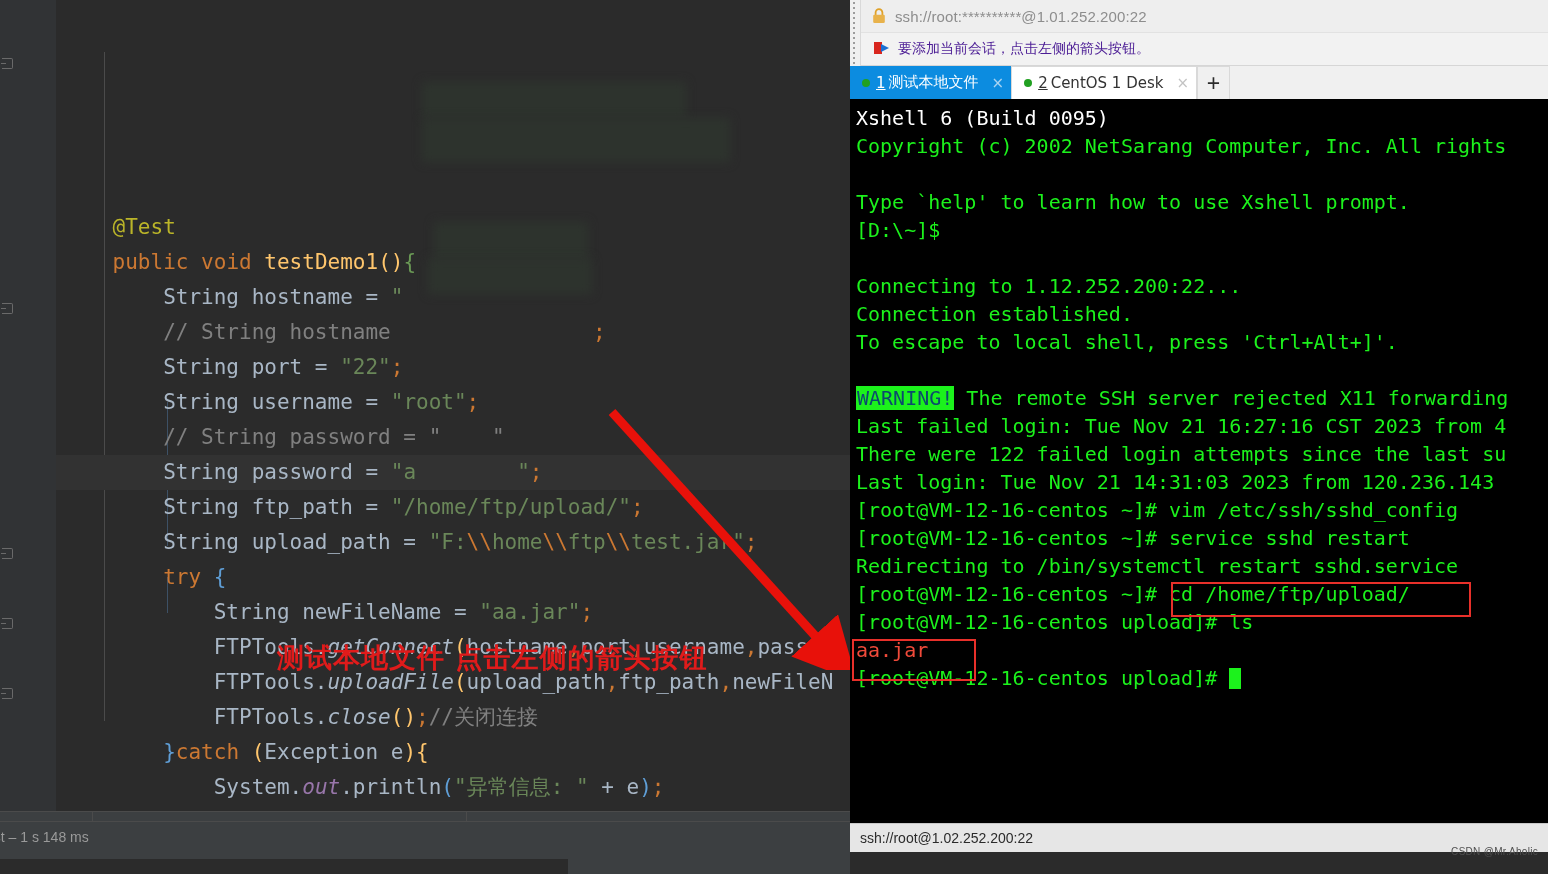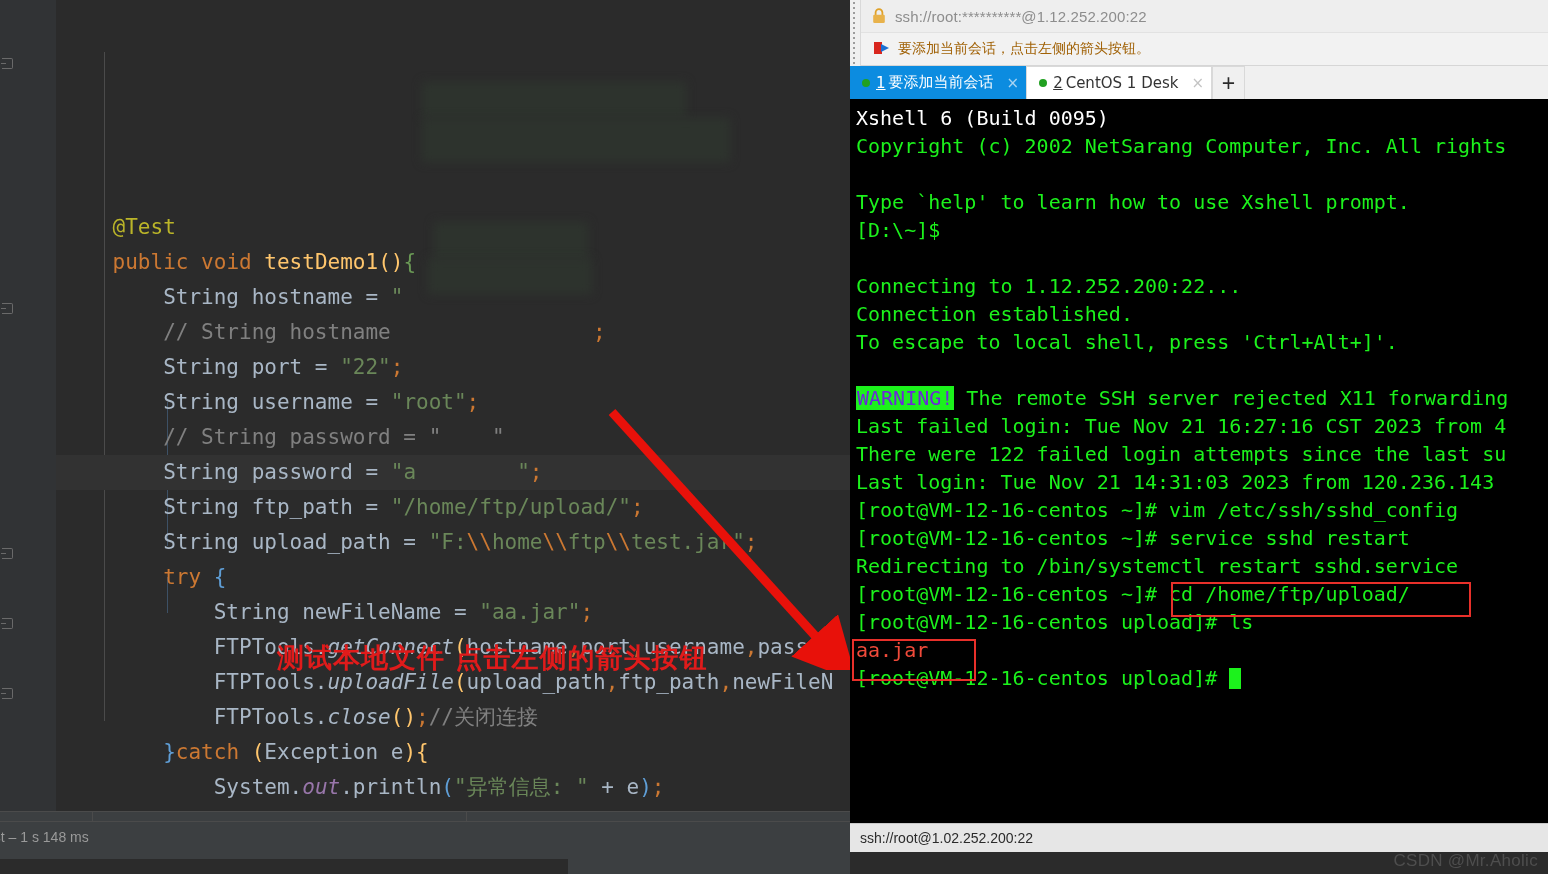--- a/index.html
+++ b/index.html
@@ -165,21 +165,21 @@
   #xs-hint {
     position: absolute; left: 11px; top: 33px;
     width: 687px; height: 33px;
     background: #f2f2f2;
     border-bottom: 1px solid #d6d6d6;
     display: flex; align-items: center;
   }
   #xs-hint .flag { margin: 0 8px 0 12px; line-height: 0; }
   #xs-hint .hinttext {
     font-family: "DejaVu Sans", sans-serif;
-    font-size: 14px; color: #a16207;
+    font-size: 14px; color: #4c1d95;
   }
   #xs-tabs {
     position: absolute; left: 0; top: 66px;
     width: 698px; height: 33px;
     background: #f0f0f0;
     display: flex; align-items: flex-end;
   }
   .xs-tab {
     height: 33px;
     display: flex; align-items: center;
@@ -214,21 +214,21 @@
   }
   #xs-term-inner {
     font-family: "DejaVu Sans Mono", monospace;
     font-size: 20px;
     line-height: 28px;
     color: #1cf21c;
     white-space: pre;
     padding: 5px 0 0 6px;
   }
   .tl { height: 28px; }
-  .wtag { background: #1cf21c; color: #6d28d9; padding: 0 1px; text-align: right; }
+  .wtag { background: #1cf21c; color: #0c4a6e; padding: 0 1px; text-align: right; }
   .orangef { color: #f04a3a; }
   .cursor {
     display: inline-block; width: 12px; height: 21px;
     background: #1cf21c; vertical-align: -4px;
   }
   
   .redbox {
     position: absolute;
     border: 2px solid #e8302a;
     pointer-events: none;
@@ -244,23 +244,23 @@
     font-family: "Liberation Sans", sans-serif;
     font-size: 14px; color: #2b2b2b;
     margin-left: 10px;
   }
   #xs-bottomfill {
     position: absolute; left: 850px; top: 852px;
     width: 698px; height: 22px;
     background: #2b2b2b;
   }
   #watermark {
-    position: absolute; right: 10px; bottom: 3px;
-    font-family: "Liberation Sans", sans-serif;
-    font-size: 17px;
+    position: absolute; right: 10px; bottom: 17px;
+    font-family: "Liberation Sans", sans-serif;
+    font-size: 10px;
     color: #4e4e4e;
     letter-spacing: .3px;
   }
 </style>
 </head>
 <body>
 
 <div id="root">
 
   <div id="ide">
@@ -317,38 +317,38 @@
 
     <div id="xs-sidegrip"></div>
 
     <div id="xs-addr">
       <span class="lock">
         <svg width="14" height="16" viewBox="0 0 14 16">
           <path d="M3.6 7V4.6a3.4 3.4 0 0 1 6.8 0V7" fill="none" stroke="#e0a22a" stroke-width="1.8"></path>
           <rect x="1.2" y="6.8" width="11.6" height="8.2" rx="1.3" fill="#e8b24b"></rect>
         </svg>
       </span>
-      <span class="urltext">ssh://root:**********@1.12.252.200:22</span>
+      <span class="urltext">ssh://root:**********@1.01.252.200:22</span>
     </div>
 
     <div id="xs-hint">
       <span class="flag">
         <svg width="17" height="16" viewBox="0 0 17 16">
           <path d="M1 1 L9 1 L9 13 L1 13 Z" fill="#d8261e"></path>
           <path d="M8 3 L16 7 L8 11 Z" fill="#1b6fd4"></path>
         </svg>
       </span>
       <span class="hinttext">要添加当前会话，点击左侧的箭头按钮。</span>
     </div>
 
     <div id="xs-tabs">
       <div class="xs-tab active">
         <span class="dot"></span>
         <span class="num">1</span>
-        <span>要添加当前会话</span>
+        <span>测试本地文件</span>
         <span class="xclose">×</span>
       </div>
       <div class="xs-tab inactive">
         <span class="dot"></span>
         <span class="num">2</span>
         <span>CentOS 1 Desk</span>
         <span class="xclose">×</span>
       </div>
       <div id="xs-newtab">+</div>
     </div>

